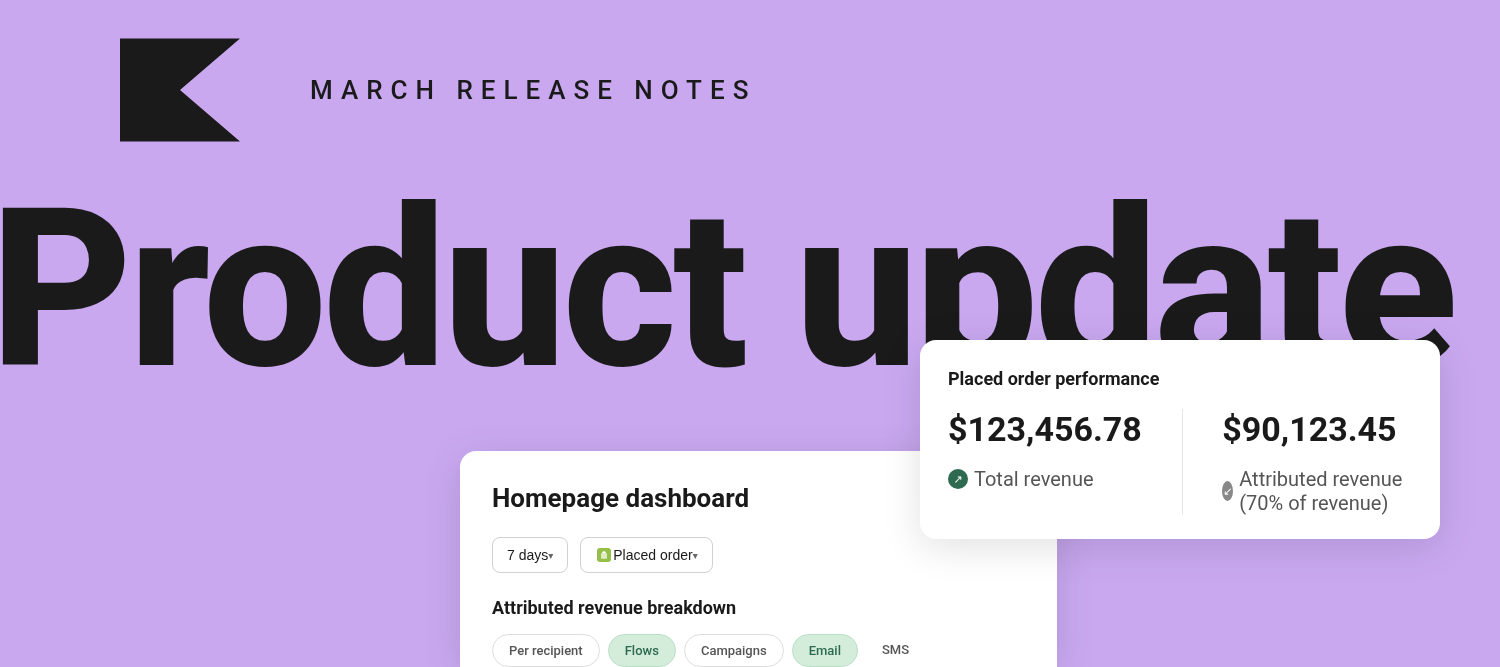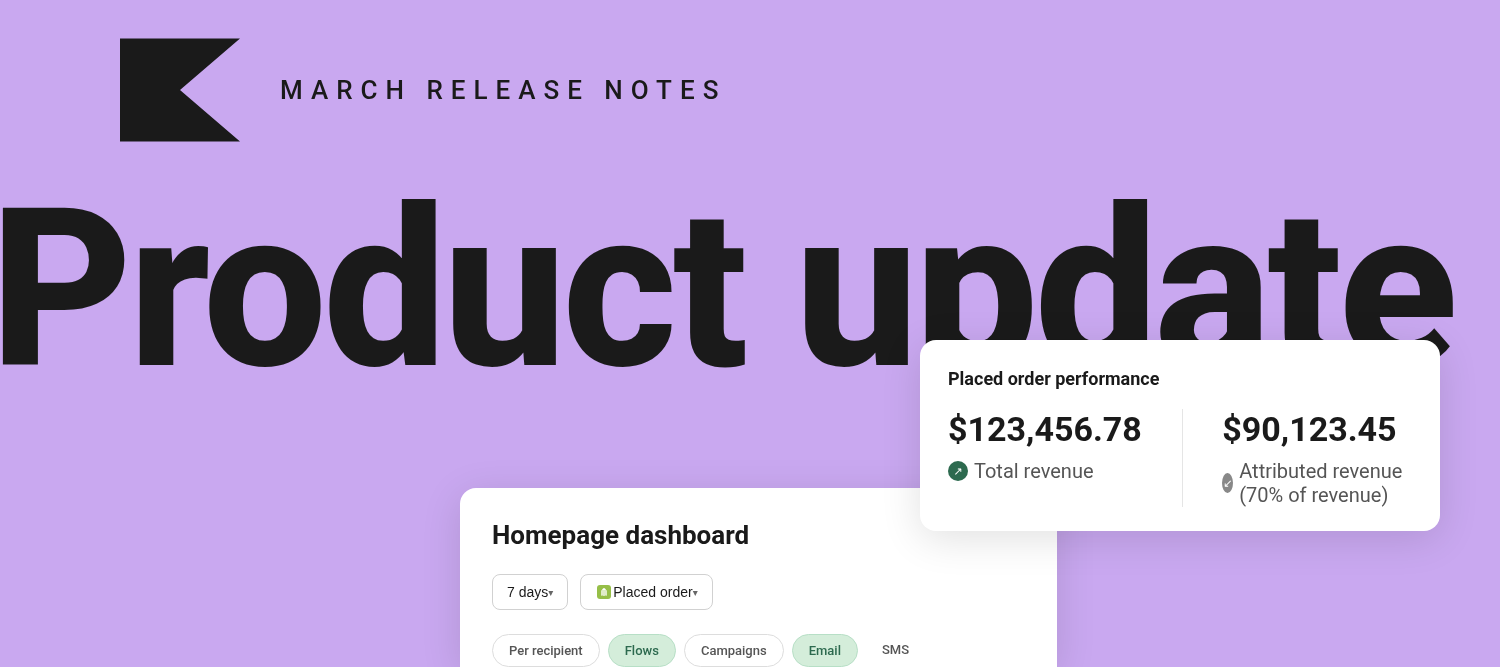--- a/index.html
+++ b/index.html
@@ -23,20 +23,21 @@
       background-color: #c9a8f0;
     }
 
     
     .header {
       position: absolute;
       top: 30px;
       left: 80px;
       display: flex;
       align-items: center;
+      gap: 30px;
     }
 
     .logo {
       width: 200px;
       height: 120px;
     }
 
     .release-title {
       font-size: 26px;
       font-weight: 500;
@@ -175,21 +176,21 @@
     }
 
     .metrics-row {
       display: flex;
       gap: 40px;
     }
 
     .metric-item {
       display: flex;
       flex-direction: column;
-      gap: 10px;
+      gap: 18px;
     }
 
     .metric-value {
       font-size: 34px;
       font-weight: 700;
       color: #1a1a1a;
     }
 
     .metric-label-row {
       display: flex;
@@ -262,20 +263,21 @@
         <path d="M9 5 C9 5 7.5 5.5 7 7 L11 7 C10.5 5.5 9 5 9 5Z" fill="white"></path>
         <rect x="6" y="7" width="6" height="6" rx="1" fill="white" opacity="0.7"></rect>
         <circle cx="7.5" cy="13.5" r="1" fill="#96bf48"></circle>
         <circle cx="10.5" cy="13.5" r="1" fill="#96bf48"></circle>
       </svg>
       <span>Placed order</span>
       <span class="chevron">▾</span>
     </button>
   </div>
 
+  <div class="section-label">Attributed revenue breakdown</div>
 
   <div class="breakdown-tabs">
     <div class="tab-item per-recipient">
       <span>Per recipient</span>
     </div>
     <div class="tab-item flows">
       <span>Flows</span>
     </div>
     <div class="tab-item campaigns">
       <span>Campaigns</span>

